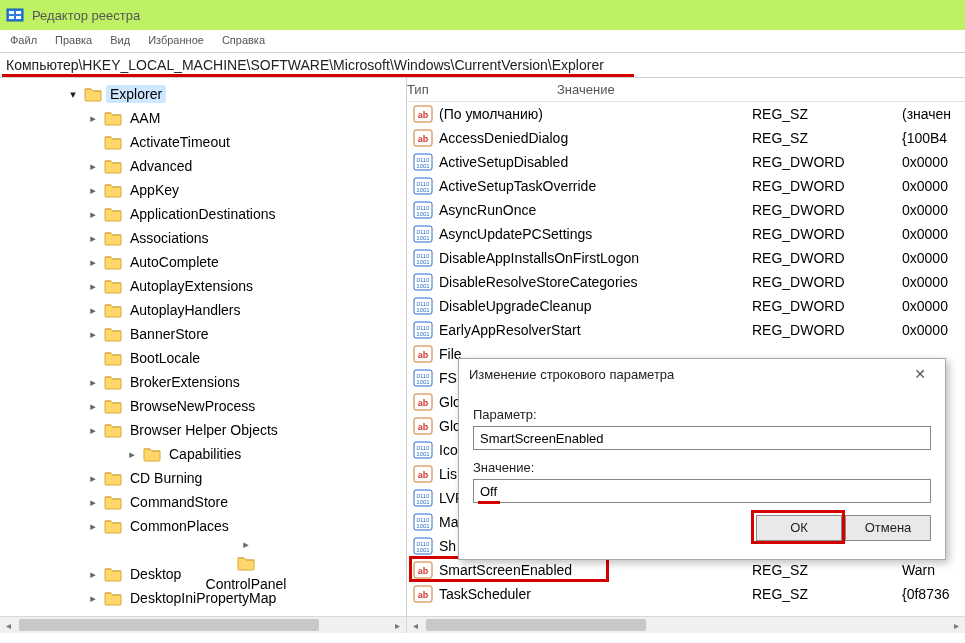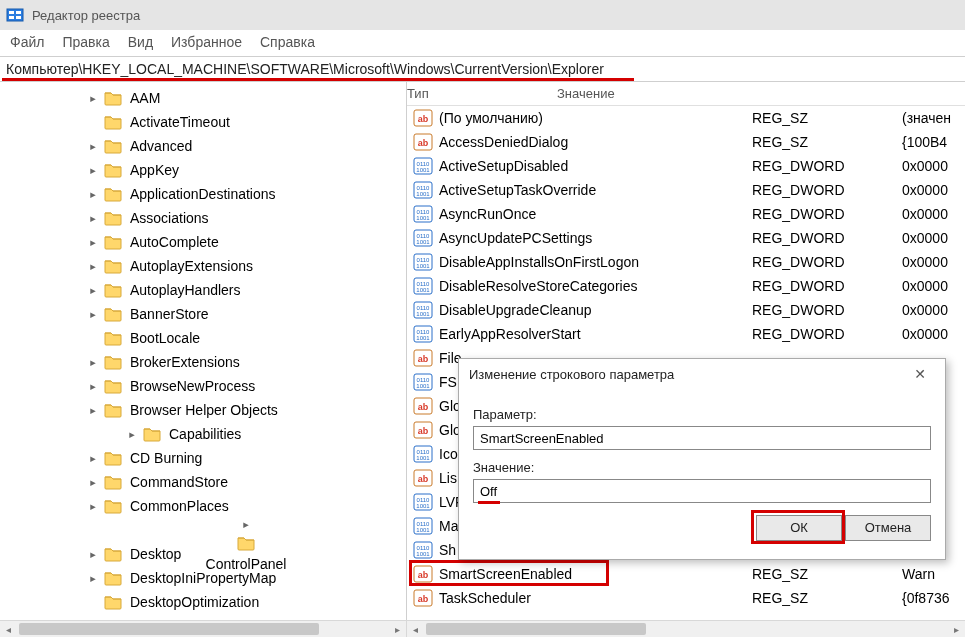--- a/index.html
+++ b/index.html
@@ -12,35 +12,35 @@
     width: 965px;
     height: 643px;
     overflow: hidden;
     position: relative;
   }
   .title-bar {
     display: flex;
     align-items: center;
     height: 30px;
     padding: 0 6px;
-    background: #e5e5e5;
+    background: #bef264;
   }
   .title-bar .app-icon {
     width: 18px; height: 18px;
     margin-right: 8px;
     display: inline-flex; align-items: center; justify-content: center;
   }
   .title-bar .title { color: #555; font-size: 13px; }
   .menu-bar {
     display: flex;
     gap: 18px;
     padding: 4px 10px 6px 10px;
     background: #fff;
     color: #555;
-    font-size: 14px;
+    font-size: 11px;
   }
   .menu-bar .menu-item { cursor: default; }
   .path-bar {
     border-top: 1px solid #cfcfcf;
     border-bottom: 1px solid #cfcfcf;
     padding: 4px 6px;
     font-size: 14px;
     color: #222;
     position: relative;
   }
@@ -232,20 +232,30 @@
 
 <div class="path-bar">
   <span>Компьютер\HKEY_LOCAL_MACHINE\SOFTWARE\Microsoft\Windows\CurrentVersion\Explorer</span>
   <div class="path-underline"></div>
 </div>
 
 <div class="content">
 
   <div class="tree-pane">
     <div class="tree" id="tree">
+        <div class="tree-row selected" style="padding-left: 66px;">
+          <span class="chev down"></span>
+          <span class="folder-icon">
+            <svg viewBox="0 0 18 16">
+              <path d="M1 3 h6 l2 2 h8 v9 a1 1 0 0 1 -1 1 h-14 a1 1 0 0 1 -1 -1 z" fill="#ffd76b" stroke="#d8a93a"></path>
+              <path d="M1 3 h6 l2 2 h8" fill="none" stroke="#d8a93a"></path>
+            </svg>
+          </span>
+          <span class="lbl">Explorer</span>
+        </div>
         <div class="tree-row" style="padding-left: 86px;">
           <span class="chev right"></span>
           <span class="folder-icon">
             <svg viewBox="0 0 18 16">
               <path d="M1 3 h6 l2 2 h8 v9 a1 1 0 0 1 -1 1 h-14 a1 1 0 0 1 -1 -1 z" fill="#ffd76b" stroke="#d8a93a"></path>
               <path d="M1 3 h6 l2 2 h8" fill="none" stroke="#d8a93a"></path>
             </svg>
           </span>
           <span class="lbl">AAM</span>
         </div>

